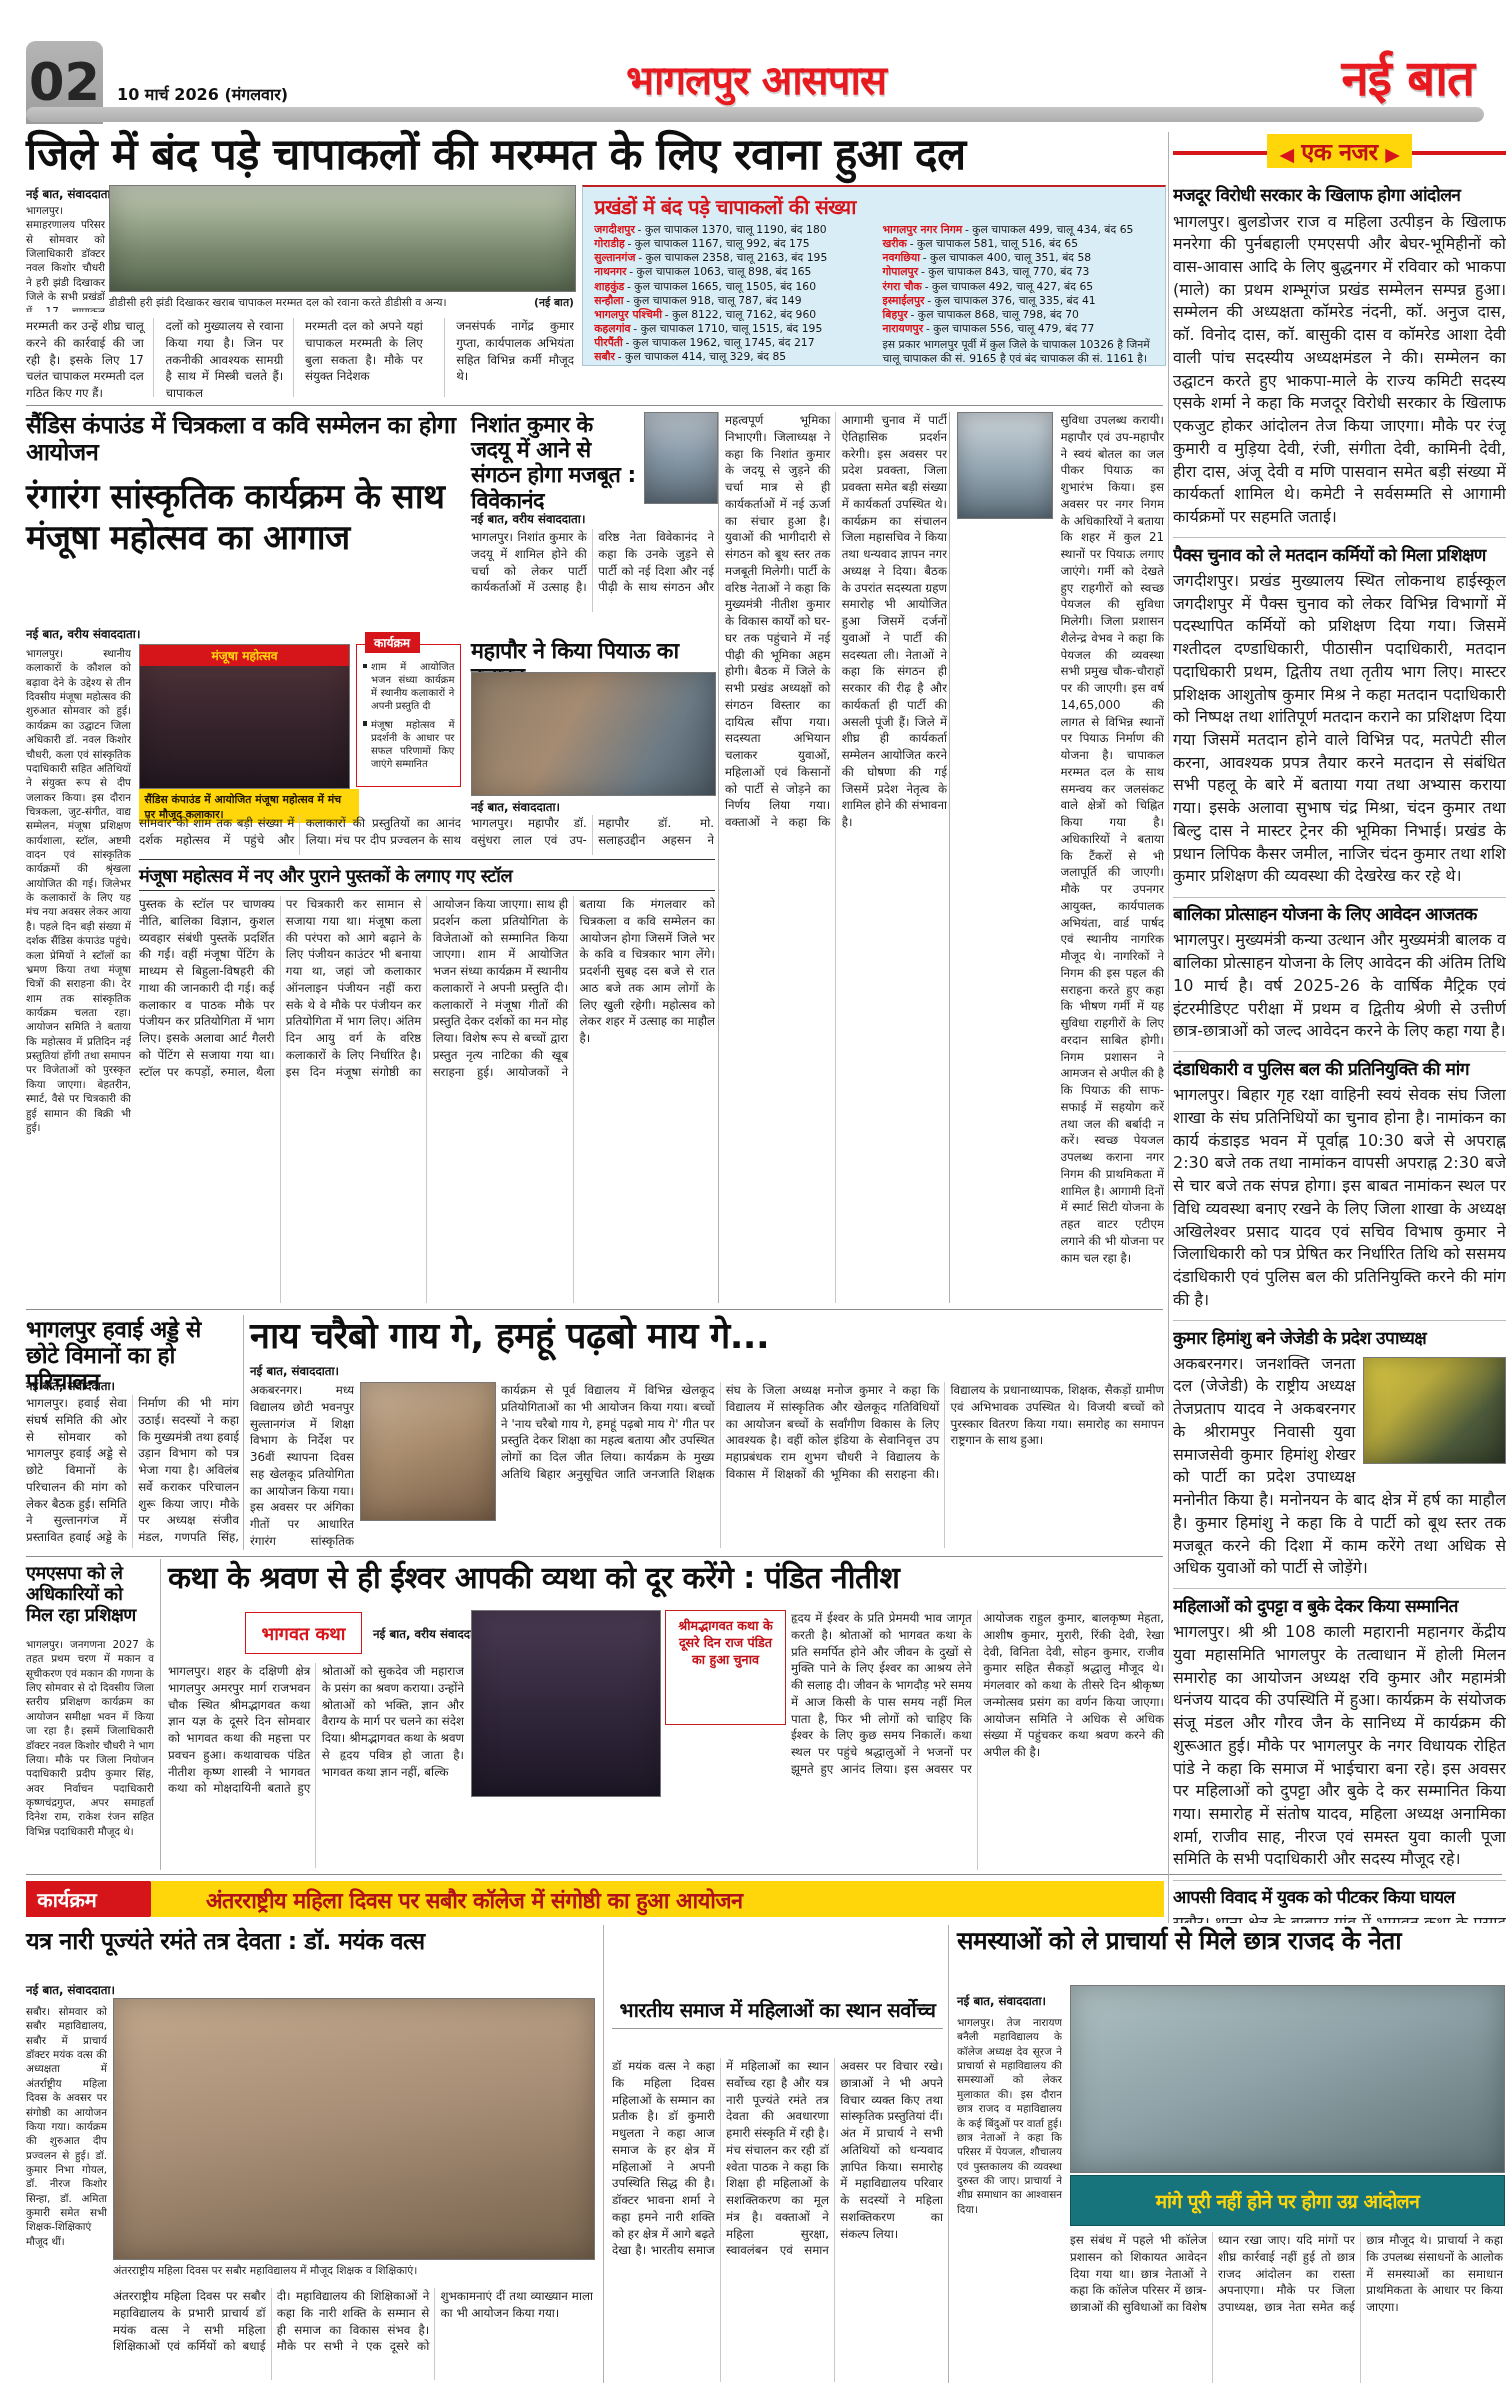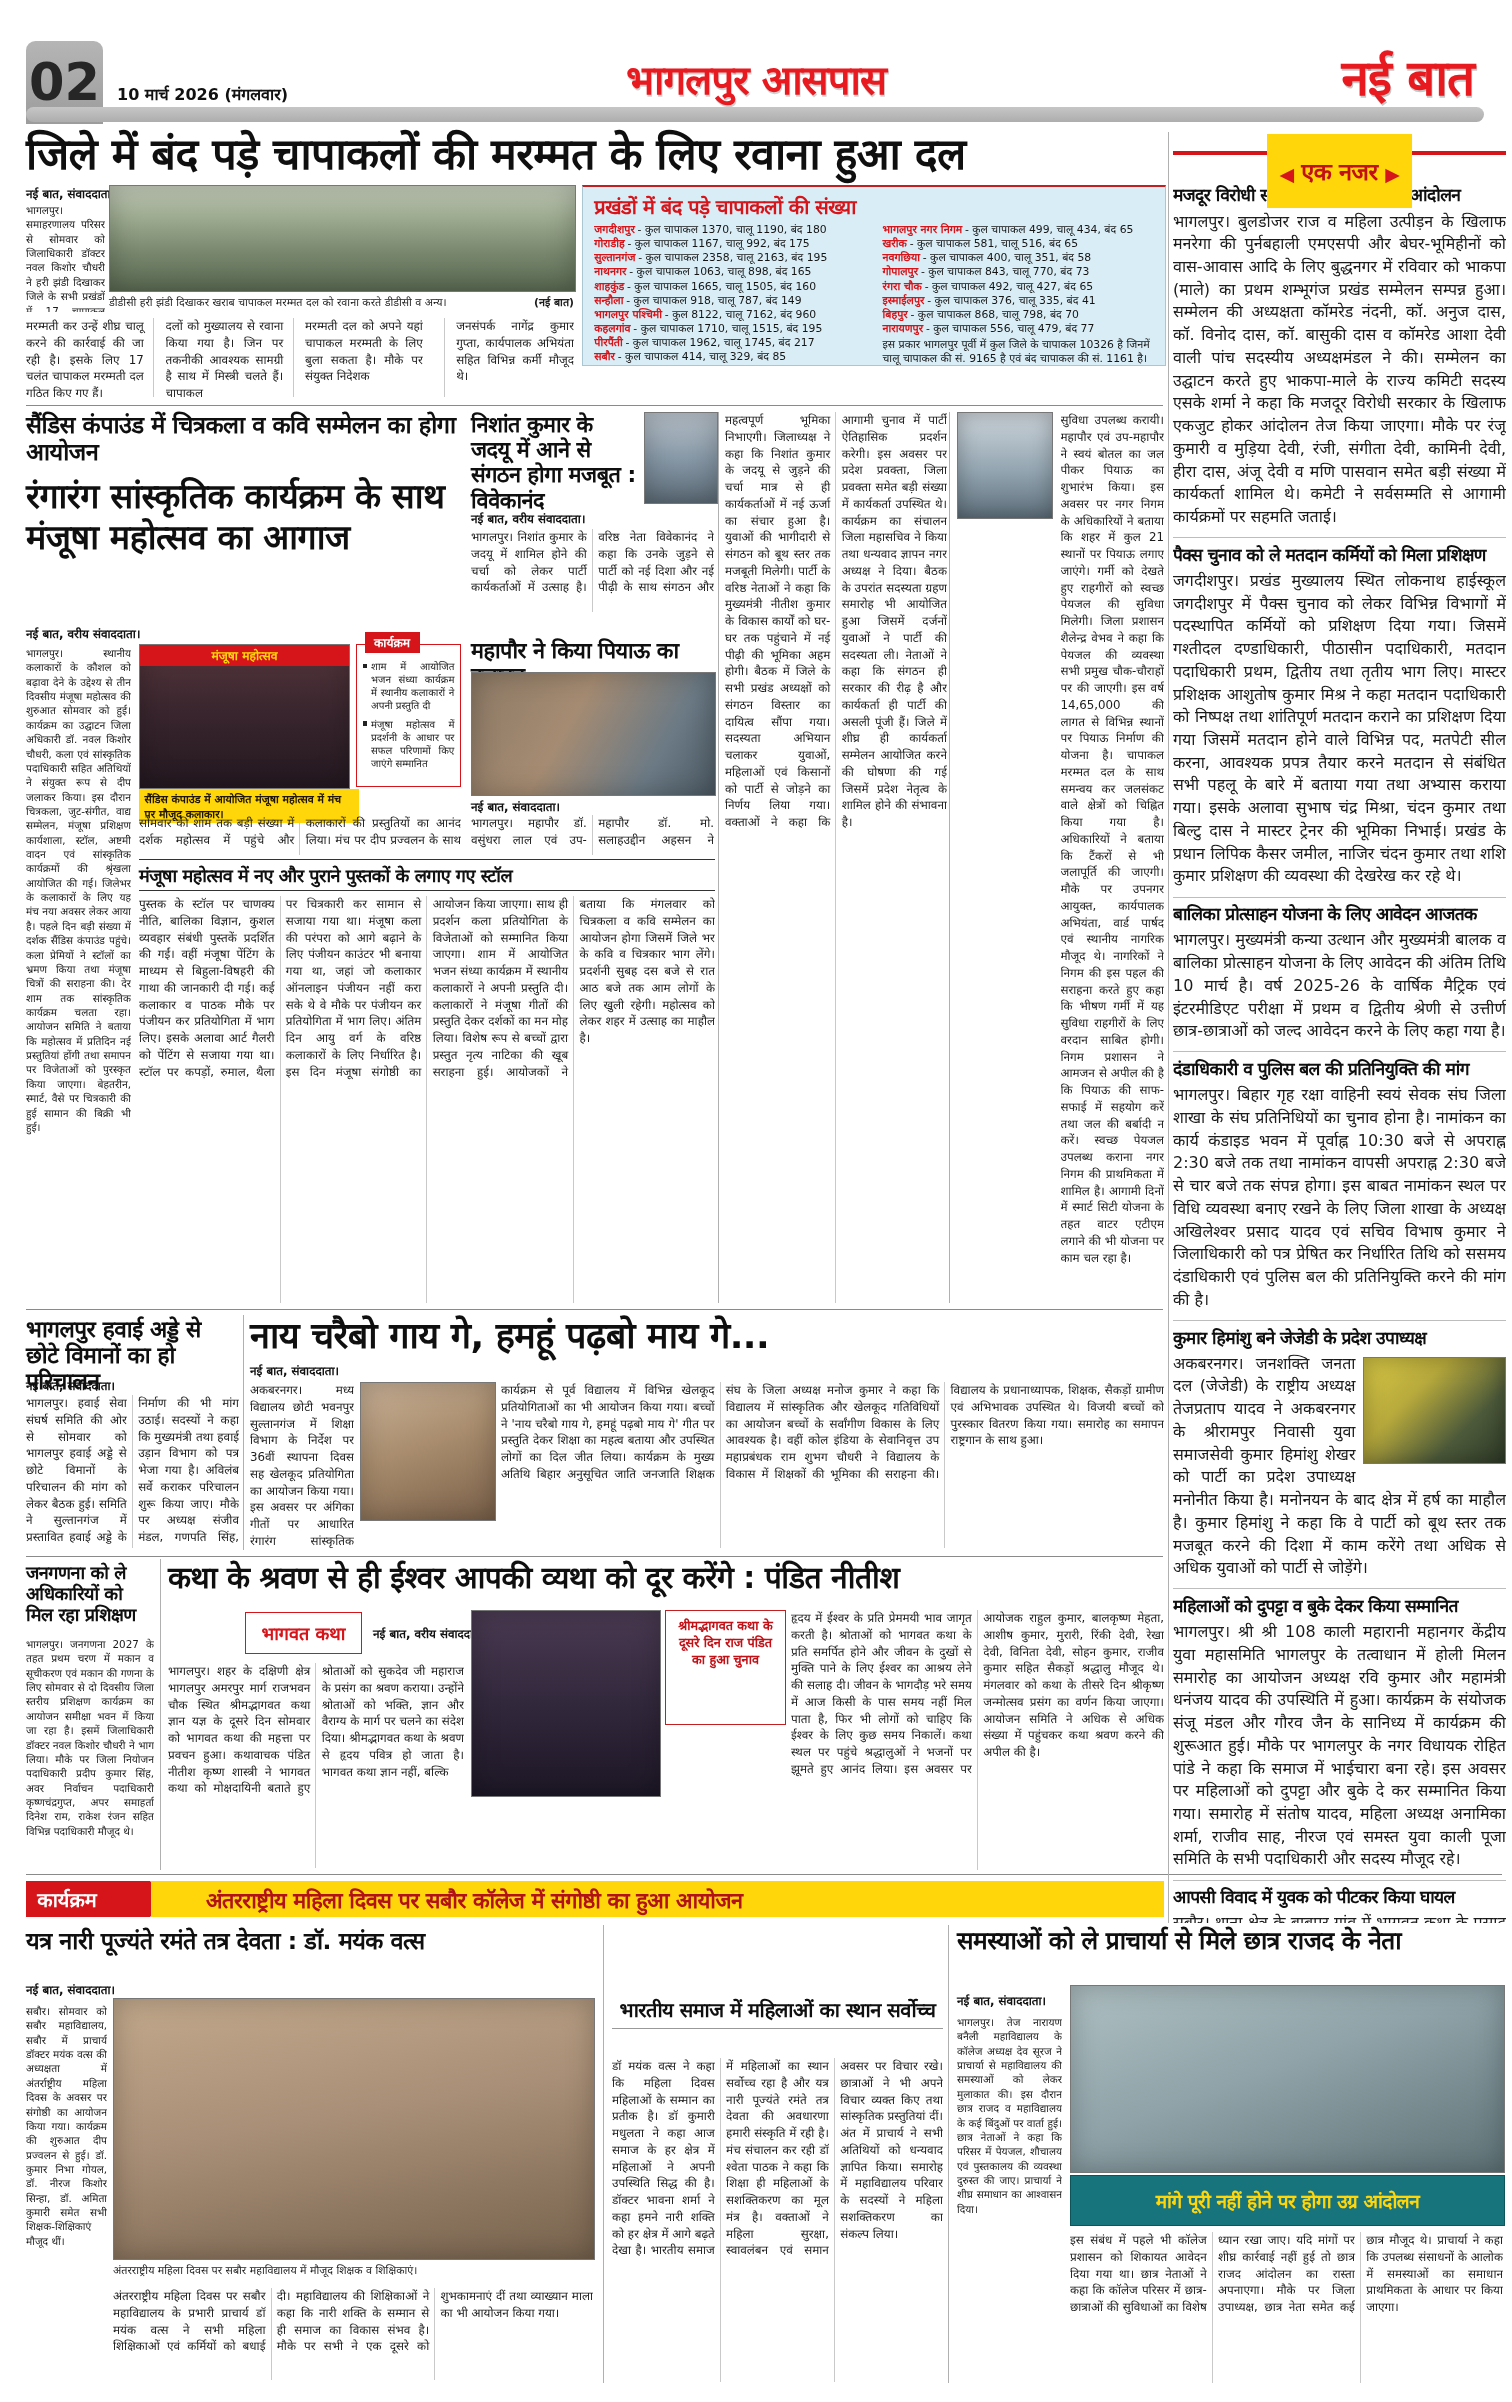--- a/index.html
+++ b/index.html
@@ -50,21 +50,21 @@
   .progbox li::before{content:"";position:absolute;left:0;top:3.8px;width:4.7px;height:4.7px;background:#222;}
 
   .substrip{border-top:1.9px solid #333;border-bottom:1.9px solid #333;padding:2.8px 0;
             font-size:18px;font-weight:800;color:#101010;letter-spacing:-0.5px;}
 
   
   .sidebar{position:absolute;left:1173px;top:132px;width:333px;height:1791px;overflow:hidden;}
   .sb-badge{position:relative;height:43px;margin-bottom:3.8px;}
   .sb-badge::before{content:"";position:absolute;left:0;right:0;top:19px;height:3.8px;background:#d6151b;}
   .sb-badge-inner{position:absolute;left:50%;transform:translateX(-50%);top:1.9px;background:#ffd60a;
-                  color:#c11016;font-weight:800;font-size:23.5px;padding:21px 13px;letter-spacing:-0.5px;}
+                  color:#c11016;font-weight:800;font-size:23.5px;padding:1px 13px;letter-spacing:-0.5px;}
   .sb-arrow{color:#d6151b;font-size:19px;vertical-align:middle;}
   .sb-item{padding:6.6px 0 8.5px 0;border-bottom:0.9px solid #bdbdbd;overflow:hidden;}
   .sb-item:last-child{border-bottom:none;}
   .sb-title{font-size:17.4px;font-weight:800;color:#0f0f0f;line-height:1.18;letter-spacing:-0.6px;margin-bottom:4.7px;}
   .sb-body{font-size:16px;line-height:1.42;text-align:justify;color:#1b1b1b;}
   .sb-photo{float:right;width:141px;height:105px;margin:3.8px 0 3.8px 7.5px;border:0.9px solid #777;
             background:linear-gradient(135deg,#d8c845 0%,#b7a93c 35%,#4d5a3a 70%,#2f3a28 100%);box-shadow:inset 0 0 22.6px rgba(0,0,0,.3);}
 
   
   .striplabel{position:absolute;left:26px;top:1881px;width:124px;height:36px;background:#d6151b;color:#fff;
@@ -226,21 +226,21 @@
   <div class="vr" style="left:243px;top:1315px;height:235px;"></div>
 
   <div class="abs h1" style="left:250px;top:1315px;width:716px;font-size:36px;">नाय चरैबो गाय गे, हमहूं पढ़बो माय गे...</div>
   <div class="abs byline" style="left:250px;top:1362px;">नई बात, संवाददाता।</div>
   <div class="abs body" style="left:250px;top:1382px;width:104px;height:166px;">अकबरनगर। मध्य विद्यालय छोटी भवनपुर सुल्तानगंज में शिक्षा विभाग के निर्देश पर 36वीं स्थापना दिवस सह खेलकूद प्रतियोगिता का आयोजन किया गया। इस अवसर पर अंगिका गीतों पर आधारित रंगारंग सांस्कृतिक कार्यक्रम प्रस्तुत किए गए।</div>
   <div class="photo ph-dance" style="left:360px;top:1382px;width:134px;height:137px;"></div>
   <div class="abs body cols3" style="left:501px;top:1382px;width:663px;height:166px;">कार्यक्रम से पूर्व विद्यालय में विभिन्न खेलकूद प्रतियोगिताओं का भी आयोजन किया गया। बच्चों ने 'नाय चरैबो गाय गे, हमहूं पढ़बो माय गे' गीत पर प्रस्तुति देकर शिक्षा का महत्व बताया और उपस्थित लोगों का दिल जीत लिया। कार्यक्रम के मुख्य अतिथि बिहार अनुसूचित जाति जनजाति शिक्षक संघ के जिला अध्यक्ष मनोज कुमार ने कहा कि विद्यालय में सांस्कृतिक और खेलकूद गतिविधियों का आयोजन बच्चों के सर्वांगीण विकास के लिए आवश्यक है। वहीं कोल इंडिया के सेवानिवृत्त उप महाप्रबंधक राम शुभग चौधरी ने विद्यालय के विकास में शिक्षकों की भूमिका की सराहना की। विद्यालय के प्रधानाध्यापक, शिक्षक, सैकड़ों ग्रामीण एवं अभिभावक उपस्थित थे। विजयी बच्चों को पुरस्कार वितरण किया गया। समारोह का समापन राष्ट्रगान के साथ हुआ।</div>
 
   <div class="hrule" style="left:26px;top:1556px;width:1137px;"></div>
 
-  <div class="abs h1" style="left:26px;top:1563px;width:128px;font-size:18px;">जनगणना को ले अधिकारियों को मिल रहा प्रशिक्षण</div>
+  <div class="abs h1" style="left:26px;top:1563px;width:128px;font-size:18px;">एमएसपा को ले अधिकारियों को मिल रहा प्रशिक्षण</div>
   <div class="abs body small" style="left:26px;top:1637px;width:128px;height:232px;">भागलपुर। जनगणना 2027 के तहत प्रथम चरण में मकान व सूचीकरण एवं मकान की गणना के लिए सोमवार से दो दिवसीय जिला स्तरीय प्रशिक्षण कार्यक्रम का आयोजन समीक्षा भवन में किया जा रहा है। इसमें जिलाधिकारी डॉक्टर नवल किशोर चौधरी ने भाग लिया। मौके पर जिला नियोजन पदाधिकारी प्रदीप कुमार सिंह, अवर निर्वाचन पदाधिकारी कृष्णचंद्रगुप्त, अपर समाहर्ता दिनेश राम, राकेश रंजन सहित विभिन्न पदाधिकारी मौजूद थे।</div>
   <div class="vr" style="left:160px;top:1559px;height:311px;"></div>
 
   <div class="abs h1" style="left:168px;top:1561px;width:996px;font-size:30px;">कथा के श्रवण से ही ईश्वर आपकी व्यथा को दूर करेंगे : पंडित नीतीश</div>
   <div class="labelbox">भागवत कथा</div>
   <div class="abs byline" style="left:373px;top:1625px;">नई बात, वरीय संवाददाता।</div>
   <div class="photo ph-dj" style="left:471px;top:1610px;width:188px;height:185px;"></div>
   <div class="subbox">श्रीमद्भागवत कथा के दूसरे दिन राज पंडित का हुआ चुनाव</div>
   <div class="abs body cols2" style="left:168px;top:1663px;width:296px;height:205px;">भागलपुर। शहर के दक्षिणी क्षेत्र भागलपुर अमरपुर मार्ग राजभवन चौक स्थित श्रीमद्भागवत कथा ज्ञान यज्ञ के दूसरे दिन सोमवार को भागवत कथा की महत्ता पर प्रवचन हुआ। कथावाचक पंडित नीतीश कृष्ण शास्त्री ने भागवत कथा को मोक्षदायिनी बताते हुए श्रोताओं को सुकदेव जी महाराज के प्रसंग का श्रवण कराया। उन्होंने श्रोताओं को भक्ति, ज्ञान और वैराग्य के मार्ग पर चलने का संदेश दिया। श्रीमद्भागवत कथा के श्रवण से हृदय पवित्र हो जाता है। भागवत कथा ज्ञान नहीं, बल्कि</div>
   <div class="abs body cols2" style="left:791px;top:1610px;width:373px;height:260px;">हृदय में ईश्वर के प्रति प्रेममयी भाव जागृत करती है। श्रोताओं को भागवत कथा के प्रति समर्पित होने और जीवन के दुखों से मुक्ति पाने के लिए ईश्वर का आश्रय लेने की सलाह दी। जीवन के भागदौड़ भरे समय में आज किसी के पास समय नहीं मिल पाता है, फिर भी लोगों को चाहिए कि ईश्वर के लिए कुछ समय निकालें। कथा स्थल पर पहुंचे श्रद्धालुओं ने भजनों पर झूमते हुए आनंद लिया। इस अवसर पर आयोजक राहुल कुमार, बालकृष्ण मेहता, आशीष कुमार, मुरारी, रिंकी देवी, रेखा देवी, विनिता देवी, सोहन कुमार, राजीव कुमार सहित सैकड़ों श्रद्धालु मौजूद थे। मंगलवार को कथा के तीसरे दिन श्रीकृष्ण जन्मोत्सव प्रसंग का वर्णन किया जाएगा। आयोजन समिति ने अधिक से अधिक संख्या में पहुंचकर कथा श्रवण करने की अपील की है।</div>

